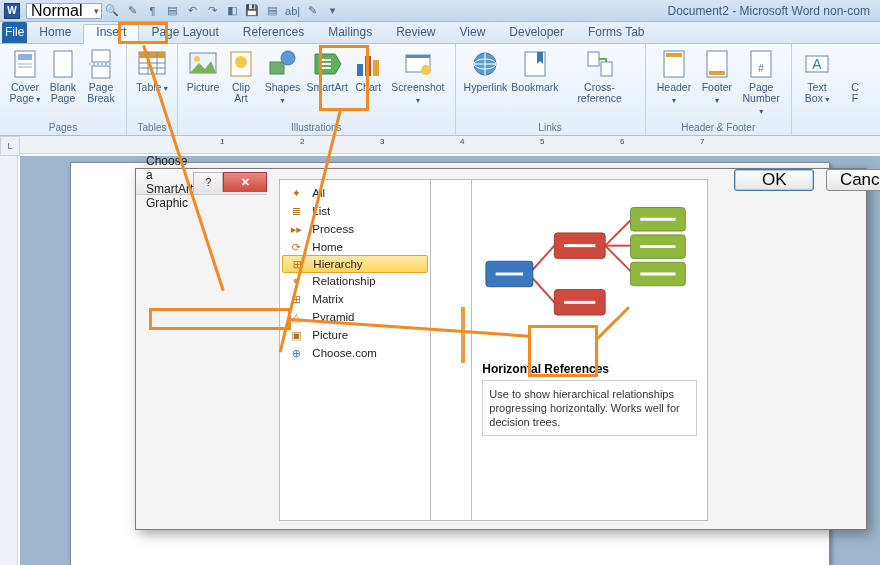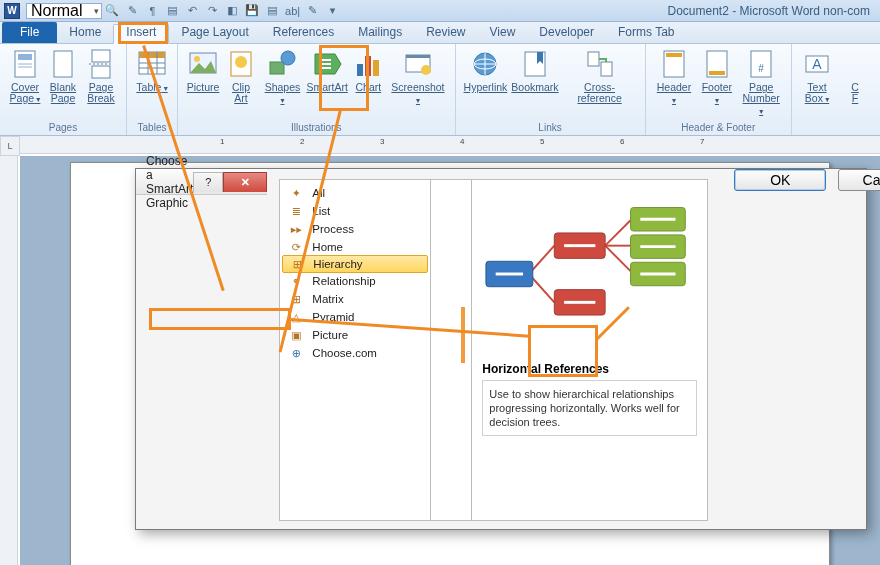--- a/index.html
+++ b/index.html
@@ -15,31 +15,31 @@
   }
   .qat .wicon { width:16px;height:16px;background:#2b579a;display:flex;align-items:center;justify-content:center;color:#fff;font-weight:bold;font-size:10px;border:1px solid #1e3f6e; }
   .qat .stylebox { margin-left:6px; background:#fff;border:1px solid #93aed0;height:16px;line-height:14px;padding:0 18px 0 4px;font-size:16px;position:relative; min-width:58px;}
   .qat .stylebox::after{content:"▾";position:absolute;right:2px;top:0;font-size:9px;color:#555;}
   .qat .qbtn { width:18px;height:16px;margin-left:2px;display:flex;align-items:center;justify-content:center;color:#4a6b8a;font-size:11px; }
   .qat .title { margin-left:auto; padding-right:6px; color:#3a5d82; font-size:12px; white-space:nowrap; }
 
   
   .tabs { height:22px; background:linear-gradient(#e9f1fb,#dbe7f4); border-bottom:1px solid #b0c4da; display:flex; align-items:flex-end; }
   .tab { padding:0 12px 4px; color:#3a5d82; font-size:12px; cursor:default; }
-  .tab.file { background:#1e65b0;color:#fff;border-radius:2px 2px 0 0;margin-left:2px;padding:3px 18px 4px;margin-top:12px; }
+  .tab.file { background:#1e65b0;color:#fff;border-radius:2px 2px 0 0;margin-left:2px;padding:3px 3px 4px;margin-top:12px; }
   .tab.active { background:#f7fbff;border:1px solid #b0c4da;border-bottom:1px solid #f7fbff;border-radius:2px 2px 0 0;margin-bottom:-1px; }
 
   
   .ribbon { height:92px; background:linear-gradient(#f7fbff,#e3edf8); border-bottom:1px solid #a8bfd7; display:flex; }
   .group { border-right:1px solid #c2d4e7; padding:2px 6px 0; display:flex; flex-direction:column; }
   .group .items { display:flex; flex:1; }
   .group .glabel { text-align:center; font-size:10px; color:#5a7696; padding:1px 0 2px; }
   .btn { display:flex; flex-direction:column; align-items:center; padding:2px 3px; min-width:38px; color:#3a5d82; }
   .btn .ico { width:32px;height:32px;display:flex;align-items:center;justify-content:center;margin-bottom:2px; }
-  .btn .lbl { font-size:10.5px; line-height:11px; text-align:center;text-decoration:underline; }
+  .btn .lbl { font-size:10.5px; line-height:11px; text-align:center; }
   .btn .arrow::after { content:" ▾"; font-size:8px; }
 
   
   .hruler { height:18px; background:#eef1f5; border-bottom:1px solid #cbd4df; margin-left:20px; position:relative; }
   .vruler { width:18px; background:#eef1f5; border-right:1px solid #cbd4df; position:absolute; left:0; top:156px; bottom:0; }
   .corner { position:absolute; left:0; top:136px; width:20px; height:20px; background:#eef1f5; border:1px solid #cbd4df; display:flex;align-items:center;justify-content:center;font-size:9px;color:#666;}
   .hruler .lbl { position:absolute; top:1px; font-size:8px; color:#444; }
 
   
   .doc { position:absolute; left:20px; top:156px; right:0; bottom:0; background:#9db6ce; overflow:hidden; }
@@ -69,21 +69,21 @@
   .gallery { flex:1; border:1px solid #bcbcbc; border-left:none; background:#fff; padding:8px 8px; display:grid; grid-template-columns:repeat(5,1fr); grid-auto-rows:54px; gap:6px 6px; align-content:start; overflow:hidden;}
   .thumb { width:100%; height:100%; display:flex; align-items:center; justify-content:center; position:relative; }
   .thumb svg { width:100%; height:100%; }
   .thumb.sel { outline:2px solid #f29b3f; outline-offset:-1px; background:#fff; }
   .preview { width:236px; border:1px solid #bcbcbc; border-left:none; background:#fff; padding:10px 10px 8px; display:flex; flex-direction:column; }
   .preview .pv { flex:0 0 168px; display:flex; align-items:center; justify-content:center; }
   .preview .pvtitle { font-weight:600; font-size:12px; margin:4px 0; }
   .preview .pvdesc { font-size:11px; color:#333; border:1px solid #d0d0d0; padding:6px; line-height:14px; }
 
   .dlg-buttons { display:flex; justify-content:flex-end; gap:12px; padding:0 14px 12px; }
-  .dlg-buttons button { width:92px; height:22px; font-size:14px; border:1px solid #8a8a8a; background:linear-gradient(#fdfdfd,#e6e6e6); border-radius:3px; }
+  .dlg-buttons button { width:80px; height:22px; font-size:17px; border:1px solid #8a8a8a; background:linear-gradient(#fdfdfd,#e6e6e6); border-radius:3px; }
   .dlg-buttons button.primary { border:1px solid #3c78b4; box-shadow:0 0 0 1px #aacdf0 inset; }
 
   
   .hl { position:absolute; border:3px solid #f08a24; pointer-events:none; }
 
   .connector { position:absolute; height:3px; background:#f08a24; transform-origin:0 0; pointer-events:none; }
 </style>
 </head>
 <body>
 

